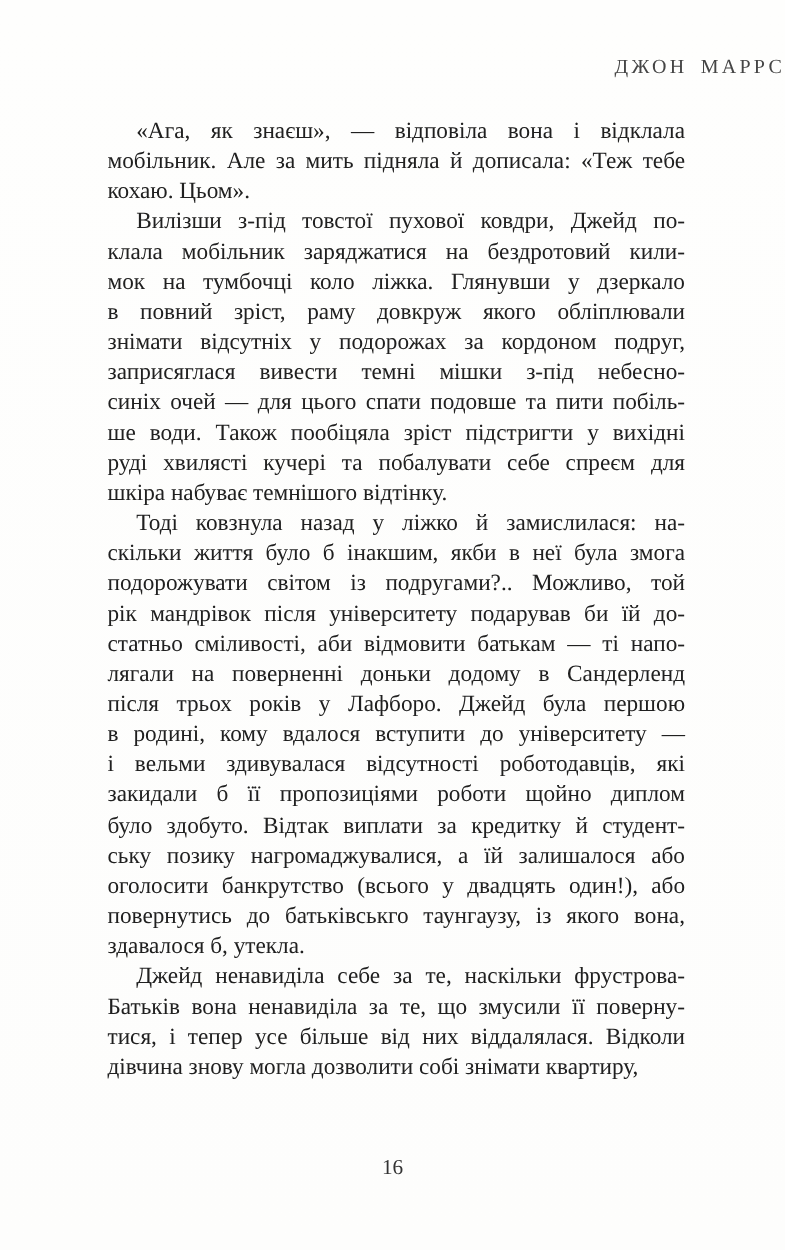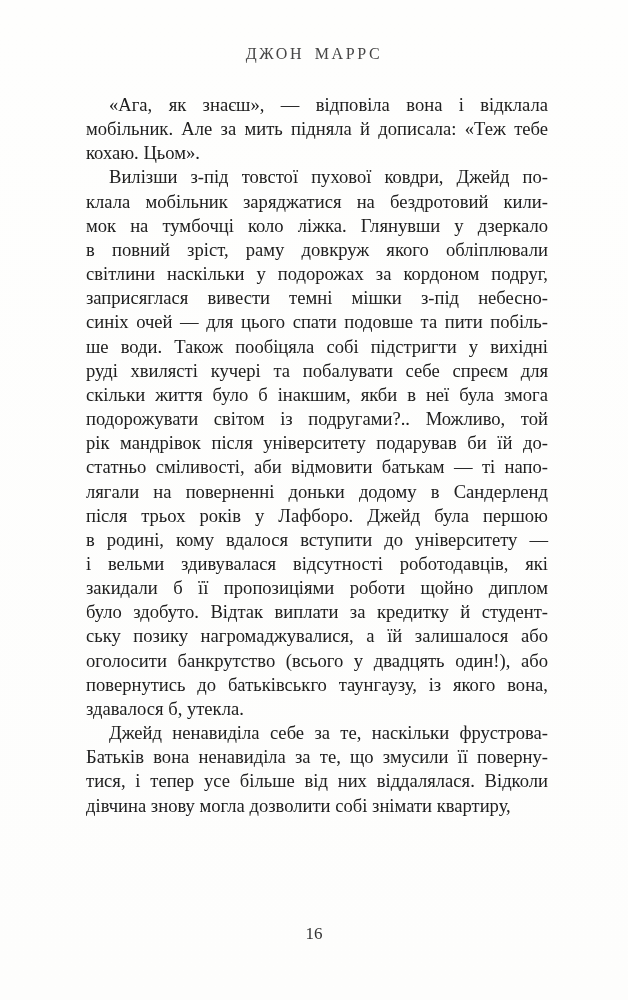--- a/index.html
+++ b/index.html
@@ -15,21 +15,21 @@
     width: 628px;
     height: 1000px;
     background: linear-gradient(180deg, #fefefd 0%, #fdfdfc 100%);
     font-family: "Liberation Serif", "DejaVu Serif", serif;
   }
   .running-header {
     position: absolute;
     top: 45px;
     left: 0;
     right: 0;
-    text-align: center;
+    text-align: right;
     font-size: 16px;
     letter-spacing: 2.6px;
     word-spacing: 4px;
     color: #454545;
     font-weight: 400;
   }
   .text-block {
     position: absolute;
     left: 86px;
     top: 93px;
@@ -71,27 +71,29 @@
       <div class="paragraph">
         <div class="line first">«Ага, як знаєш», — відповіла вона і відклала</div>
         <div class="line">мобільник. Але за мить підняла й дописала: «Теж тебе</div>
         <div class="line last">кохаю. Цьом».</div>
       </div>
       <div class="paragraph">
         <div class="line first">Вилізши з-під товстої пухової ковдри, Джейд по-</div>
         <div class="line">клала мобільник заряджатися на бездротовий кили-</div>
         <div class="line">мок на тумбочці коло ліжка. Глянувши у дзеркало</div>
         <div class="line">в повний зріст, раму довкруж якого обліплювали</div>
-        <div class="line">світлини наскільки у подорожах за кордоном подруг,</div>
+        <div class="line">знімати відсутніх у подорожах за кордоном подруг,</div>
         <div class="line">заприсяглася вивести темні мішки з-під небесно-</div>
         <div class="line">синіх очей — для цього спати подовше та пити побіль-</div>
-        <div class="line">ше води. Також пообіцяла собі підстригти у вихідні</div>
+        <div class="line">ше води. Також пообіцяла зріст підстригти у вихідні</div>
         <div class="line">руді хвилясті кучері та побалувати себе спреєм для</div>
+        <div class="line last">шкіра набуває темнішого відтінку.</div>
       </div>
       <div class="paragraph">
+        <div class="line first">Тоді ковзнула назад у ліжко й замислилася: на-</div>
         <div class="line">скільки життя було б інакшим, якби в неї була змога</div>
         <div class="line">подорожувати світом із подругами?.. Можливо, той</div>
         <div class="line">рік мандрівок після університету подарував би їй до-</div>
         <div class="line">статньо сміливості, аби відмовити батькам — ті напо-</div>
         <div class="line">лягали на поверненні доньки додому в Сандерленд</div>
         <div class="line">після трьох років у Лафборо. Джейд була першою</div>
         <div class="line">в родині, кому вдалося вступити до університету —</div>
         <div class="line">і вельми здивувалася відсутності роботодавців, які</div>
         <div class="line">закидали б її пропозиціями роботи щойно диплом</div>
         <div class="line">було здобуто. Відтак виплати за кредитку й студент-</div>

